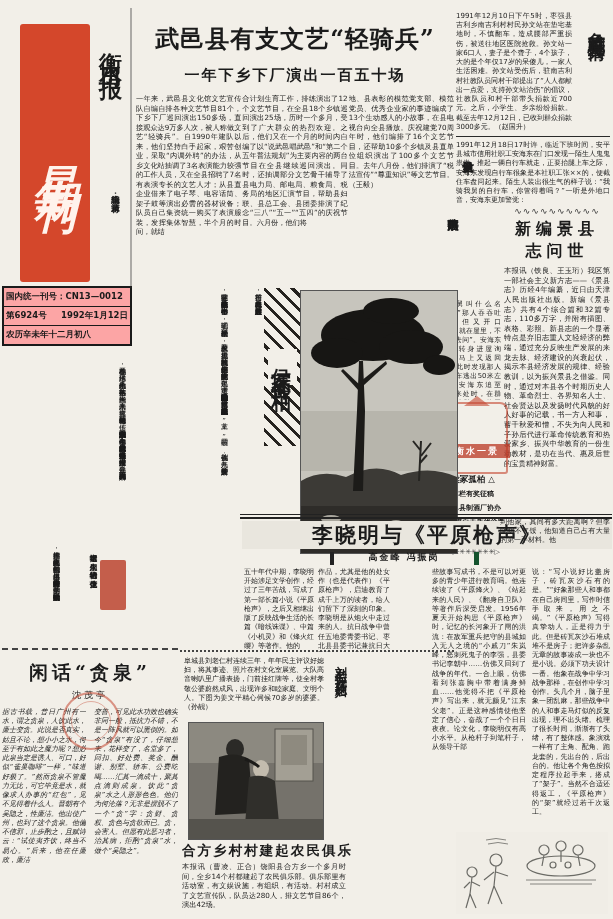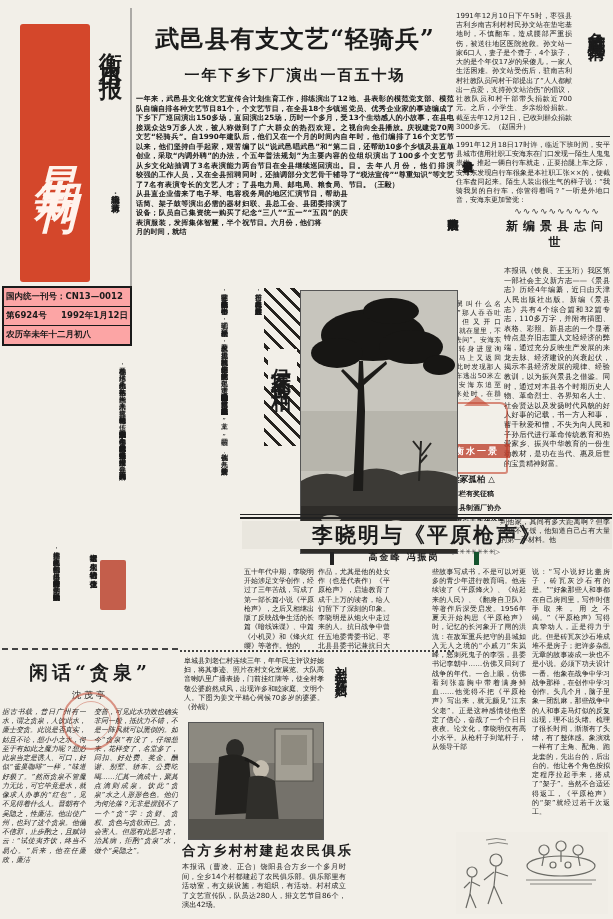--- a/index.html
+++ b/index.html
@@ -68,40 +68,40 @@
   </div>
 
   <div class="blk v" style="left:4px;top:362px;width:122px;height:178px;">孤柏春开小花，结球形果，内生小子七至八粒，秋末冬初熟落。胸径一点二米，高十八余米，挺拔无弯，树冠均匀地分散呈伞状。据传，系明朝永乐年间由天齐庙僧人所栽，距今五百七十余年。至于何意只栽一棵或只剩一株的含意，任凭游人过客根据乡土民俗各抒己见，僧人道士即兴发挥描捏，众说各异，更何况孤柏周围的天齐庙……</div>
   <div class="blk v" style="left:2px;top:546px;width:58px;height:96px;">古柏挺拔伟岸，象征侯冢人之高尚品行！孤柏向我们告别，但愿情思未尽，权借古诗人白居易的一句诗「寄言立身者，勿学柔弱苗」，赠为对侯冢孤柏的崇敬吧。</div>
   <div class="blk v b" style="left:64px;top:548px;width:34px;height:92px;font-size:7.5px;">本报记者 周永生　特约记者 范金億</div>
   <div class="seal" style="left:100px;top:560px;width:26px;height:50px;"></div>
 
   <div class="rule" style="left:130px;top:8px;width:2px;height:280px;opacity:.35;"></div>
   <div class="blk serif b ctr" style="left:136px;top:26px;width:318px;height:36px;font-size:24px;letter-spacing:1px;line-height:1.1;">武邑县有支文艺“轻骑兵”</div>
   <div class="blk b ctr" style="left:150px;top:66px;width:290px;height:20px;font-size:15px;letter-spacing:2px;">一年下乡下厂演出一百五十场</div>
-  <div style="position:absolute;left:136px;top:94px;width:318px;height:194px;display:flex;gap:1px;font-weight:bold;">
+  <div style="position:absolute;left:136px;top:94px;width:318px;height:194px;display:flex;gap:1px;">
     <div class="blk" style="position:static;flex:1;font-size:7.2px;">一年来，武邑县文化馆文艺宣传队自编自排各种文艺节目81个，下乡下厂巡回演出150多场，直接观众达9万多人次，被人称做文艺“轻骑兵”。自1990年建队以来，他们坚持白手起家，艰苦创业，采取“内调外聘”的办法，从乡文化站抽调了3名表演能力较强的工作人员，又在全县招聘了7名有表演专长的文艺人才；从县直企业借来了电子琴、电容话筒、架子鼓等演出必需的器材设备；队员自己集资统一购买了表演服装，发挥集体智慧，半个月的时间，就结</div>
     <div class="blk" style="position:static;flex:1;font-size:7.2px;">合计划生育工作，排练演出了12个文艺节目，在全县18个乡镇巡回演出25场，历时一个多月，受到了广大群众的热烈欢迎。之后，他们又在一个月的时间内自编了以“说武邑唱武邑”和“第二个五年普法规划”为主要内容的两台节目在全县继续巡回演出。同时，还抽调部分文艺骨干辅导了县电力局、邮电局、粮食局、税务局的地区汇演节目，帮助县妇联、县总工会、县团委排演了纪念“三八”“五一”“五四”的庆祝节目。六月份，他们将</div>
     <div class="blk" style="position:static;flex:1;font-size:7.2px;">地、县表彰的模范党支部、模范党员、优秀企业家的事迹编成了13个生动感人的小故事，在县电视台向全县播放。庆祝建党70周年时，他们编排了16个文艺节目，还帮助10多个乡镇及县直单位组织演出了100多个文艺节目。去年八月份，他们排演了“税法宣传”“尊重知识”等文艺节目。（王毅）</div>
   </div>
 
   <div class="blk" style="left:456px;top:12px;width:116px;height:122px;">1991年12月10日下午5时，枣强县吉利乡南吉利村村民孙文站在垫宅基地时，不慎翻车，造成腰部严重损伤，被送往地区医院抢救。孙文站一家6口人，妻子是个聋子，4个孩子，大的是个年仅17岁的呆傻儿，一家人生活困难。孙文站受伤后，驻南吉利村社教队员同村干部提出了“人人都献出一点爱，支持孙文站治伤”的倡议，社教队员和村干部带头捐款近700元。之后，小学生、乡亲纷纷捐款。截至去年12月12日，已收到群众捐款3000多元。（赵国升）</div>
   <div class="blk v serif b" style="left:578px;top:18px;width:30px;height:120px;font-size:17px;letter-spacing:2px;">危难时刻见真情</div>
   <div class="rule" style="left:456px;top:136px;width:154px;height:1px;"></div>
 
   <div class="blk" style="left:456px;top:141px;width:154px;height:72px;">1991年12月18日17时许，临近下班时间，安平县城市信用社职工安海东在门口发现一陌生人鬼鬼祟祟，推起一辆自行车就走，正要抬腿上车之际，安海东发现自行车很象是本社职工张××的，便截住车盘问起来。陌生人装出很生气的样子说：“我骑我舅的自行车，你管得着吗？”一听是外地口音，安海东更加警觉：</div>
   <div style="position:absolute;left:441px;top:152px;width:34px;height:240px;writing-mode:vertical-rl;text-orientation:upright;font-weight:bold;font-size:11.5px;font-family:'DejaVu Serif','Liberation Serif',serif;">
     <span style="display:block;padding-top:0;">偷车自认舅</span>
     <span style="display:block;padding-top:58px;">事败落法网</span>
   </div>
   <div class="blk" style="left:476px;top:216px;width:26px;height:92px;font-size:6.8px;"></div>
   <div class="blk" style="left:441px;top:300px;width:60px;height:100px;font-size:6.8px;">“你舅叫什么名字？”那人吞吞吐吐，但又开口道：“就在屋里，不信你去问”。安海东随即转身进屋询问，马上又返回来。此时发现那人已弃车逃出50米左右。安海东追至500米处时，在群众的协助下，终于将罪犯捕获，并扭送到公安部门。经审讯，此人系四川人，长期在外流窜作案。（彭辉、张根元）</div>
 
   <div class="blk sq ctr" style="left:504px;top:206px;width:106px;height:10px;">∿∿∿∿∿∿∿∿∿∿</div>
-  <div class="blk serif b ctr" style="left:506px;top:218px;width:102px;height:46px;font-size:12px;letter-spacing:5px;line-height:1.35;">新编景县志问世</div>
+  <div class="blk serif b ctr" style="left:506px;top:218px;width:102px;height:46px;font-size:16px;letter-spacing:5px;line-height:1.35;">新编景县志问世</div>
   <div class="blk" style="left:504px;top:266px;width:106px;height:288px;font-size:7.3px;">本报讯（铁良、王玉珩）我区第一部社会主义新方志——《景县志》历经4年编纂，近日由天津人民出版社出版。新编《景县志》共有4个综合篇和32篇专志，110多万字，并附有插图、表格、彩照。新县志的一个显著特点是弃旧志重人文轻经济的弊端，通过充分反映生产发展的来龙去脉、经济建设的兴衰起伏，揭示本县经济发展的规律、经验教训，以为振兴景县之借鉴。同时，通过对本县各个时期历史人物、革命烈士、各界知名人士、社会贤达以及发扬时代风貌的好人好事的记载，书一方人和事，蓄千秋爱和憎，不失为向人民和子孙后代进行革命传统教育和热爱家乡、振兴中华教育的一份生动教材，是功在当代、惠及后世的宝贵精神财富。</div>
 
   <div id="scenic-stamp">
     <div class="roof"></div>
     <div class="bannerline">衡水一景</div>
   </div>
   <div class="blk b ctr" style="left:440px;top:474px;width:66px;height:12px;font-size:8.5px;">侯冢孤柏 △</div>
   <div class="blk b ctr" style="left:438px;top:490px;width:70px;height:12px;font-size:7px;">本栏有奖征稿</div>
   <div class="blk b ctr" style="left:438px;top:504px;width:70px;height:12px;font-size:7px;">武邑县制酒厂协办</div>
   <div class="blk b ctr" style="left:436px;top:518px;width:74px;height:12px;font-size:7px;">武邑老白干质优价廉</div>

